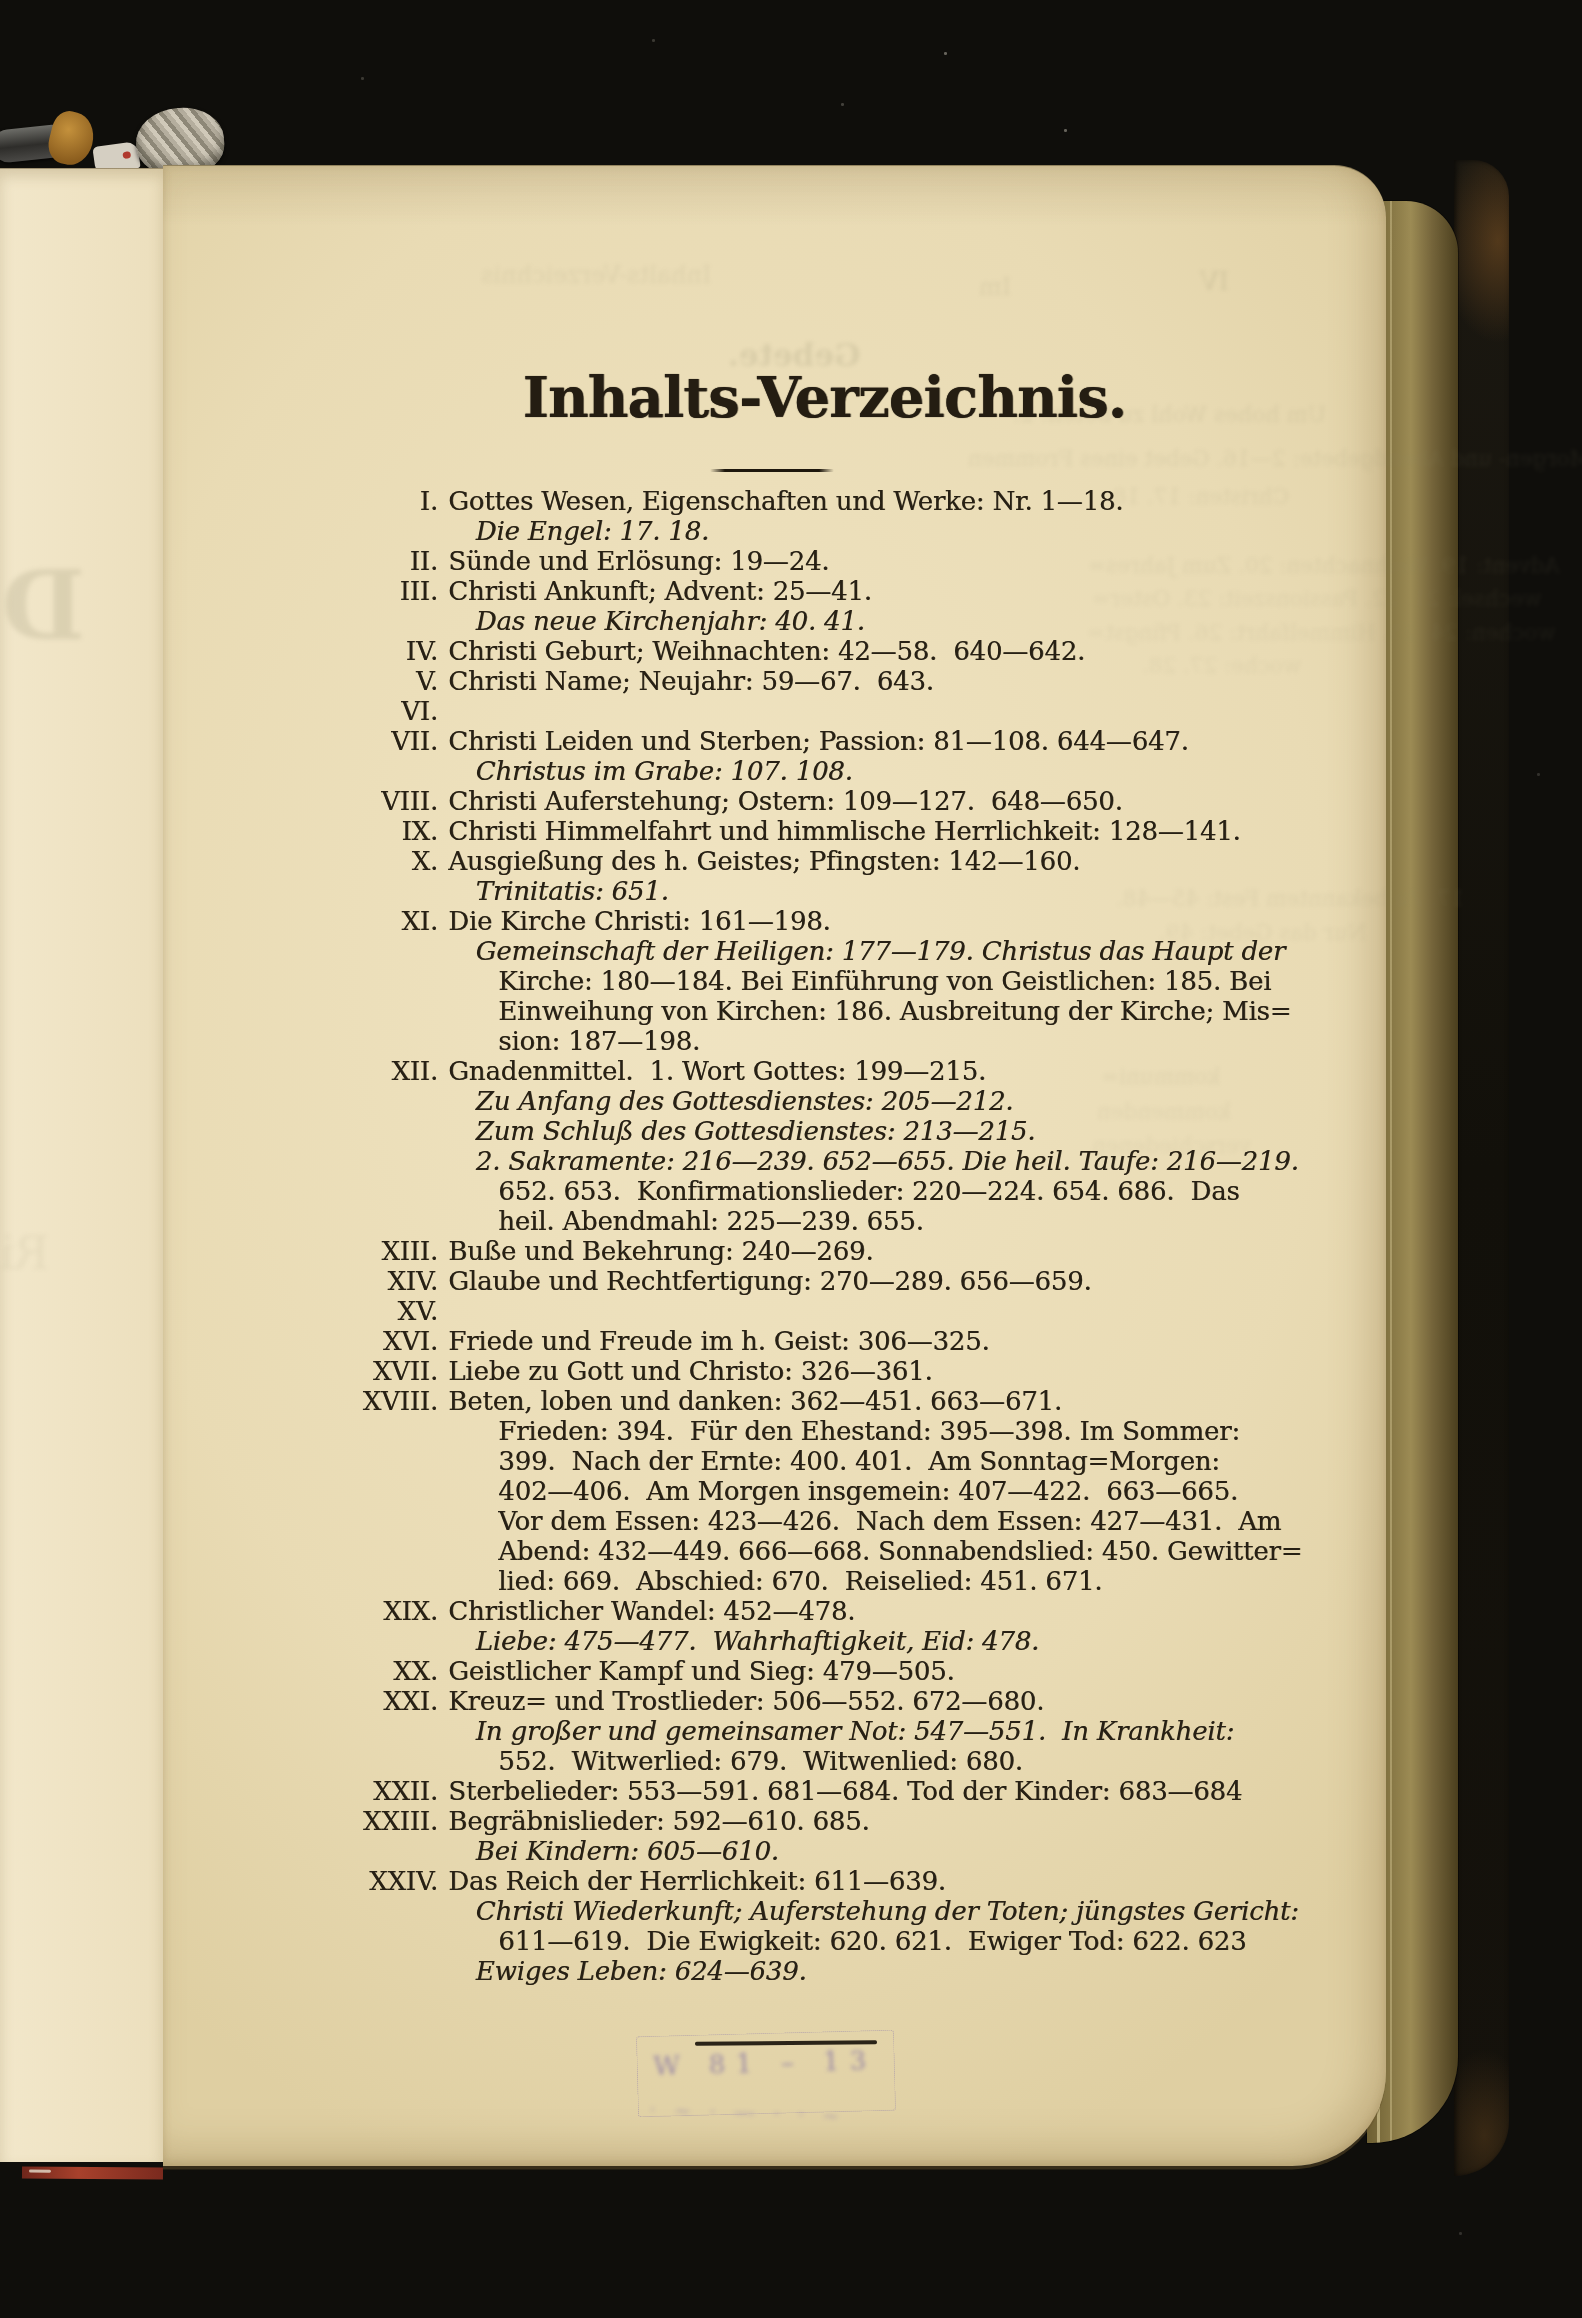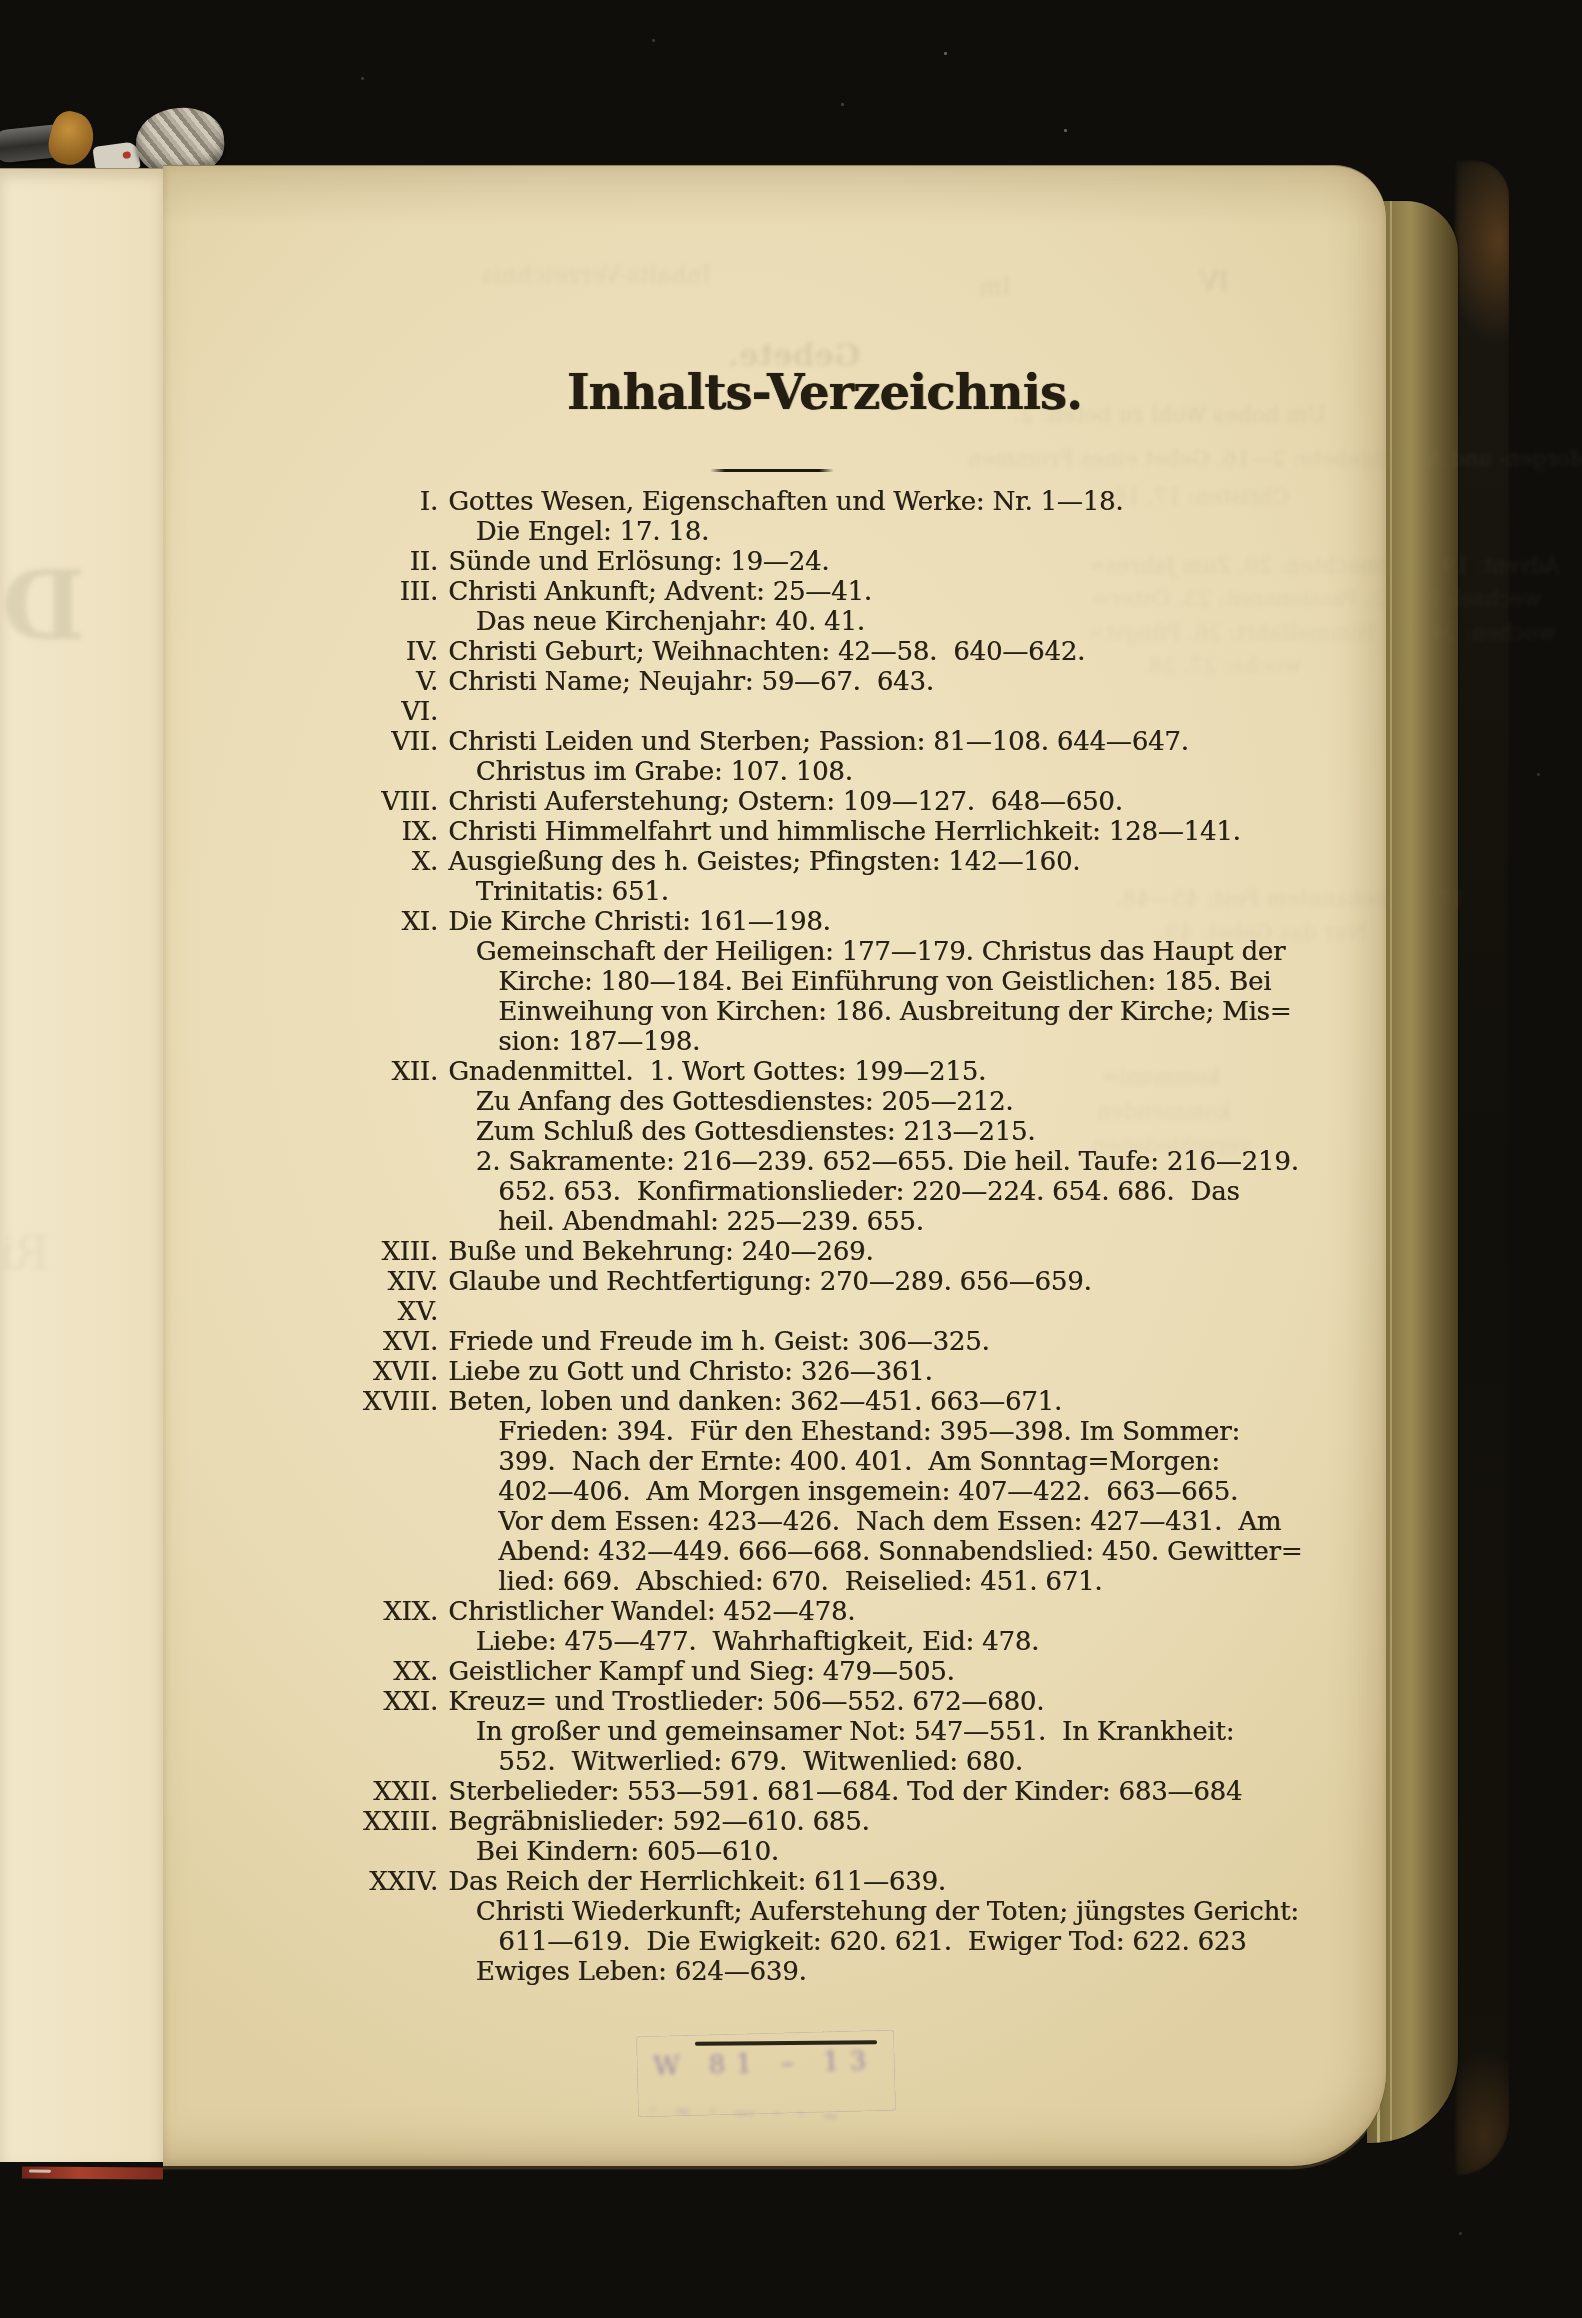--- a/index.html
+++ b/index.html
@@ -59,31 +59,31 @@
     box-shadow:inset 0 -6.9px 10.3px rgba(40,38,30,.55), 0 2.6px 4.3px rgba(0,0,0,.6);}
 
   
   .red-sliver{position:absolute;left:22px;top:2167px;width:141px;height:12px;
     background:linear-gradient(90deg,#6f261b,#a8412c 40%,#7a2a1e);transform:rotate(.4deg);}
   .red-sliver::before{content:"";position:absolute;left:6.9px;top:2.6px;width:22px;height:3.4px;
     background:rgba(230,222,205,.8);border-radius:1.7px;}
 
   
   .title{position:absolute;left:335px;top:364px;width:979px;text-align:center;
-    font-size:48px;font-weight:bold;color:#241d12;letter-spacing:-0.9px;
+    font-size:56px;font-weight:bold;color:#241d12;letter-spacing:-0.9px;
     text-shadow:0 0 0.9px rgba(36,29,18,.9), 0.9px 0 0 rgba(36,29,18,.35);}
   .title-rule{position:absolute;left:710px;top:469px;width:124px;height:3.4px;border-radius:1.7px;
     background:linear-gradient(90deg,transparent,#1d170d 12%,#1d170d 88%,transparent);}
   .toc{position:absolute;left:337px;top:486px;font-size:26px;line-height:30px;color:#272014;
     letter-spacing:-0.2px;text-shadow:0.4px 0.3px 0.3px rgba(39,32,20,.65);}
   .entry{display:flex;align-items:flex-start;}
   .num{flex:none;width:101px;text-align:right;padding-right:10.3px;white-space:pre;}
   .lines{flex:none;}
   .line{white-space:pre;}
-  .ind1{padding-left:27.5px;}
+  .ind1{padding-left:27.5px;font-style:italic;}
   .ind2{padding-left:50px;}
 
   .end-rule{position:absolute;left:695px;top:2041px;width:182px;height:4.3px;border-radius:1.7px;
     background:#2a2317;transform:rotate(-.5deg);}
 
   
   .ghost{position:absolute;transform:scaleX(-1);filter:blur(1.9px);color:#8d8767;
     white-space:pre;pointer-events:none;font-family:"DejaVu Serif",serif;}
   .ghost.big{filter:blur(2.6px);}
 

